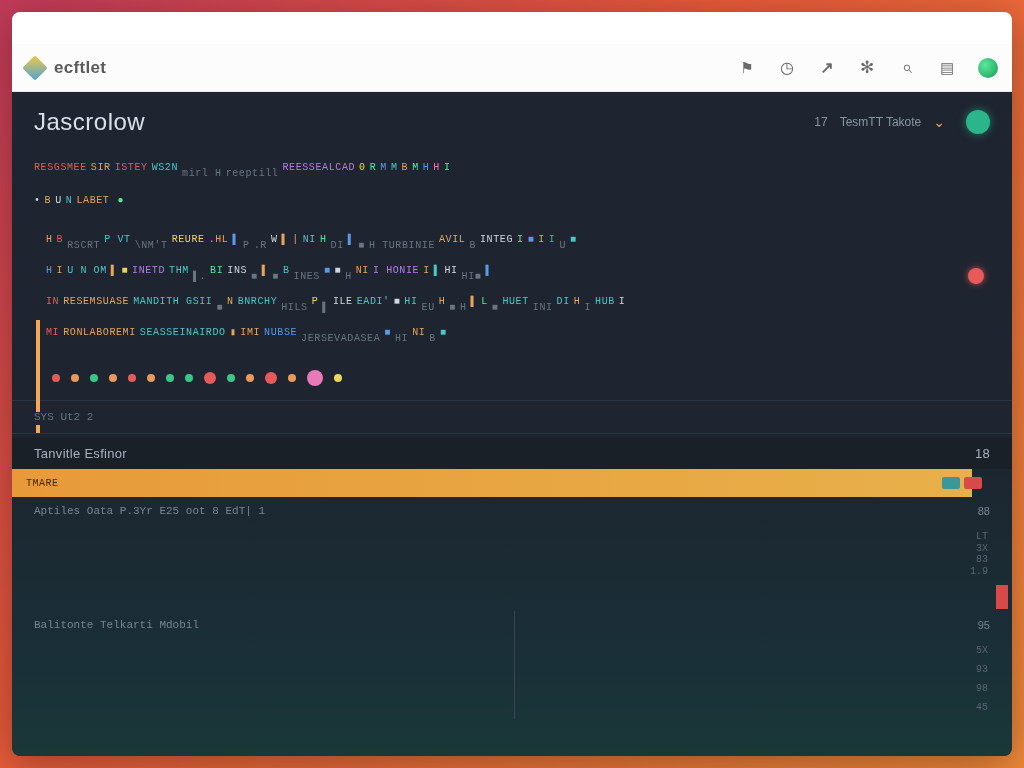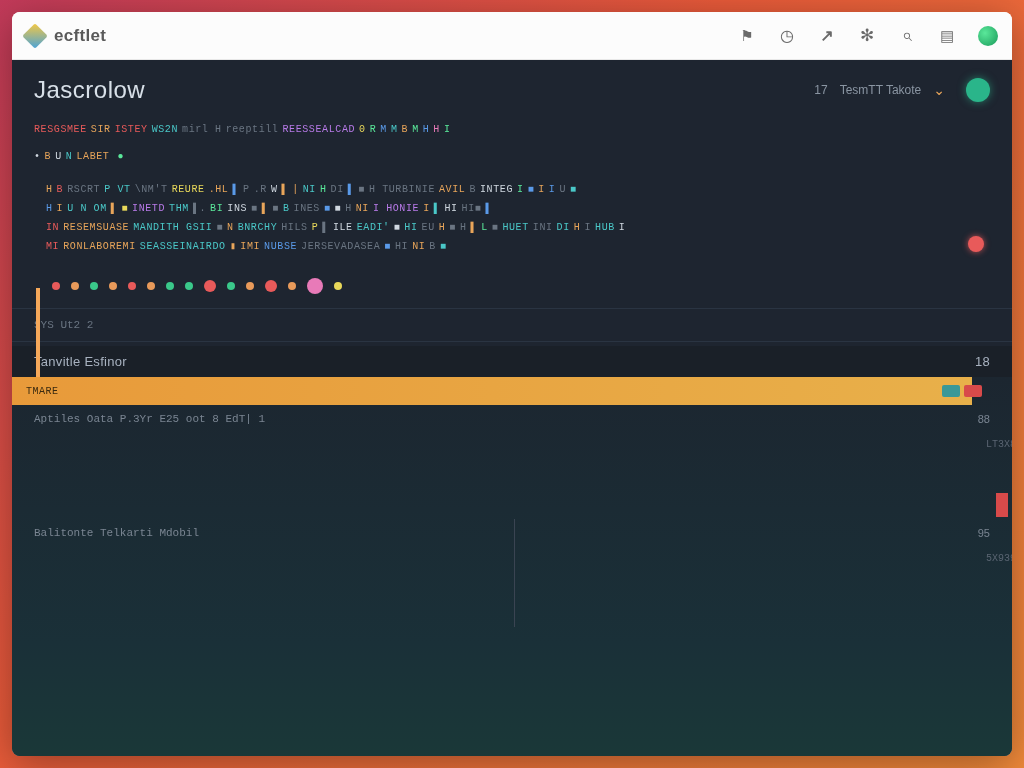--- a/index.html
+++ b/index.html
@@ -1,21 +1,21 @@
 <!DOCTYPE html>
 <html><head>
 <meta charset="utf-8">
 <style>
 * { margin:0; padding:0; box-sizing:border-box; }
 html,body { width:1024px; height:768px; overflow:hidden; font-family:"Segoe UI",Arial,sans-serif; }
 body { background:linear-gradient(135deg,#c23a5a 0%,#e85a3a 40%,#f08a3a 100%); padding:12px; }
 .window { width:100%; height:100%; background:#fff; border-radius:8px; box-shadow:0 8px 40px rgba(0,0,0,.35); display:flex; flex-direction:column; overflow:hidden; }
 
 
-.titlebar { height:48px; background:#fcfcfc; border-bottom:1px solid #e8e8e8; display:flex; align-items:center; padding:0 14px; gap:10px; }
+.titlebar { height:48px; background:#fcfcfc; border-bottom:1px solid #e8e8e8; display:flex; align-items:center; padding:0 14px; gap:10px;margin-top:32px; }
 .logo-diamond { width:18px; height:18px; transform:rotate(45deg); background:linear-gradient(135deg,#f5c842 0%,#4aa3d9 100%); border-radius:2px; }
 .app-name { font-size:17px; font-weight:600; color:#5a5a5a; letter-spacing:.3px; }
 .titlebar-spacer { flex:1; }
 .titlebar-icons { display:flex; gap:22px; align-items:center; }
 .tb-icon { width:18px; height:18px; display:flex; align-items:center; justify-content:center; color:#6a6a6a; cursor:pointer; }
 .tb-icon.flag::before{content:"⚑";font-size:15px;}
 .tb-icon.clock::before{content:"◷";font-size:16px;}
 .tb-icon.arrow::before{content:"↗";font-size:16px;font-weight:bold;}
 .tb-icon.gear::before{content:"✻";font-size:17px;}
 .tb-icon.search::before{content:"⌕";font-size:18px;transform:scaleX(-1);}
@@ -31,21 +31,21 @@
 .hdr-spacer{flex:1;}
 .hdr-right { display:flex; align-items:center; gap:12px; font-family:"Segoe UI",sans-serif; font-size:12px; }
 .hdr-text { color:#8a95a2; }
 .hdr-chev { color:#e8a55a; font-size:14px; }
 .hdr-dot { width:24px; height:24px; border-radius:50%; background:#2ab58a; box-shadow:0 0 8px rgba(42,181,138,.6); cursor:pointer; }
 
 
 .code-area { padding:2px 22px 8px 22px; }
 .code-line { display:flex; flex-wrap:wrap; gap:4px; align-items:center; line-height:1.9; letter-spacing:.6px; font-size:10px; }
 .tk { display:inline-block; }
-.c-red{color:#e85a5a;} .c-orange{color:#e8a55a;} .c-yellow{color:#e8d85a;} .c-green{color:#5ae89a;} .c-teal{color:#4ac8c8;} .c-blue{color:#5a9ae8;} .c-purple{color:#b87ae8;} .c-pink{color:#e87ab8;} .c-gray{color:#6a7582;} .c-white{color:#d0d8e0;}
+.c-red{color:#e85a5a;} .c-orange{color:#e8a55a;} .c-yellow{color:#e8d85a;} .c-green{color:#5ae89a;} .c-teal{color:#4ac8c8;} .c-blue{color:#5a9ae8;} .c-purple{color:#b87ae8;} .c-pink{color:#e87ab8;} .c-gray{color:#6a7582;margin-top:12px;} .c-white{color:#d0d8e0;}
 .side-dot{position:absolute;right:28px;width:16px;height:16px;border-radius:50%;}
 .sd1{top:176px;background:#e85a5a;box-shadow:0 0 6px rgba(232,90,90,.8);}
 .caret-line{position:absolute;left:24px;width:4px;background:#f5a85a;}
 .cl1{top:228px;height:92px;}
 .cl2{top:333px;height:8px;}
 
 
 .dot-row { display:flex; gap:11px; padding:14px 30px 10px 40px; align-items:center; }
 .dr { width:8px; height:8px; border-radius:50%; }
 .dr.big{width:12px;height:12px;}
@@ -66,21 +66,21 @@
 .prof-bar.orange { background:linear-gradient(90deg,#e89a3a,#e8b04a); color:#3a2a10; width:96%; }
 .prof-bar.green  { background:linear-gradient(90deg,#8ac85a,#b8d87a); color:#2a3a1a; width:50.2%; }
 .prof-val { position:absolute; right:22px; color:#7a8592; font-size:11px; font-family:"Segoe UI",sans-serif; }
 .prof-end-chip{position:absolute;right:30px;display:flex;gap:4px;}
 .chip{width:18px;height:12px;border-radius:2px;}
 .chip.teal{background:#3a9898;} .chip.red{background:#d84a4a;}
 .prof-vdiv{position:absolute;left:50.2%;top:0;bottom:0;width:1px;background:#3a4452;}
 
 .prof-sub { padding:6px 22px; color:#7a8592; font-size:11px; min-height:28px; display:flex; align-items:center; position:relative; }
 .prof-body { background:linear-gradient(180deg,#1c2630,#1a3038 70%,#1a3838); position:relative; }
-.side-marks { position:absolute; right:0; top:0; bottom:0; width:26px; display:flex; flex-direction:row; justify-content:space-between; padding:6px 0; }
+.side-marks { position:absolute; right:24px; top:0; bottom:0; width:26px; display:flex; flex-direction:column; justify-content:space-between; padding:6px 0; }
 .side-marks span { color:#5a6572; font-size:10px; text-align:right; }
 .red-notch{position:absolute;right:4px;width:12px;height:24px;background:#d84a4a;}
 </style>
 </head>
 <body>
 
 <div class="window">
 
   <div class="titlebar">
     <div class="logo-diamond"></div>

